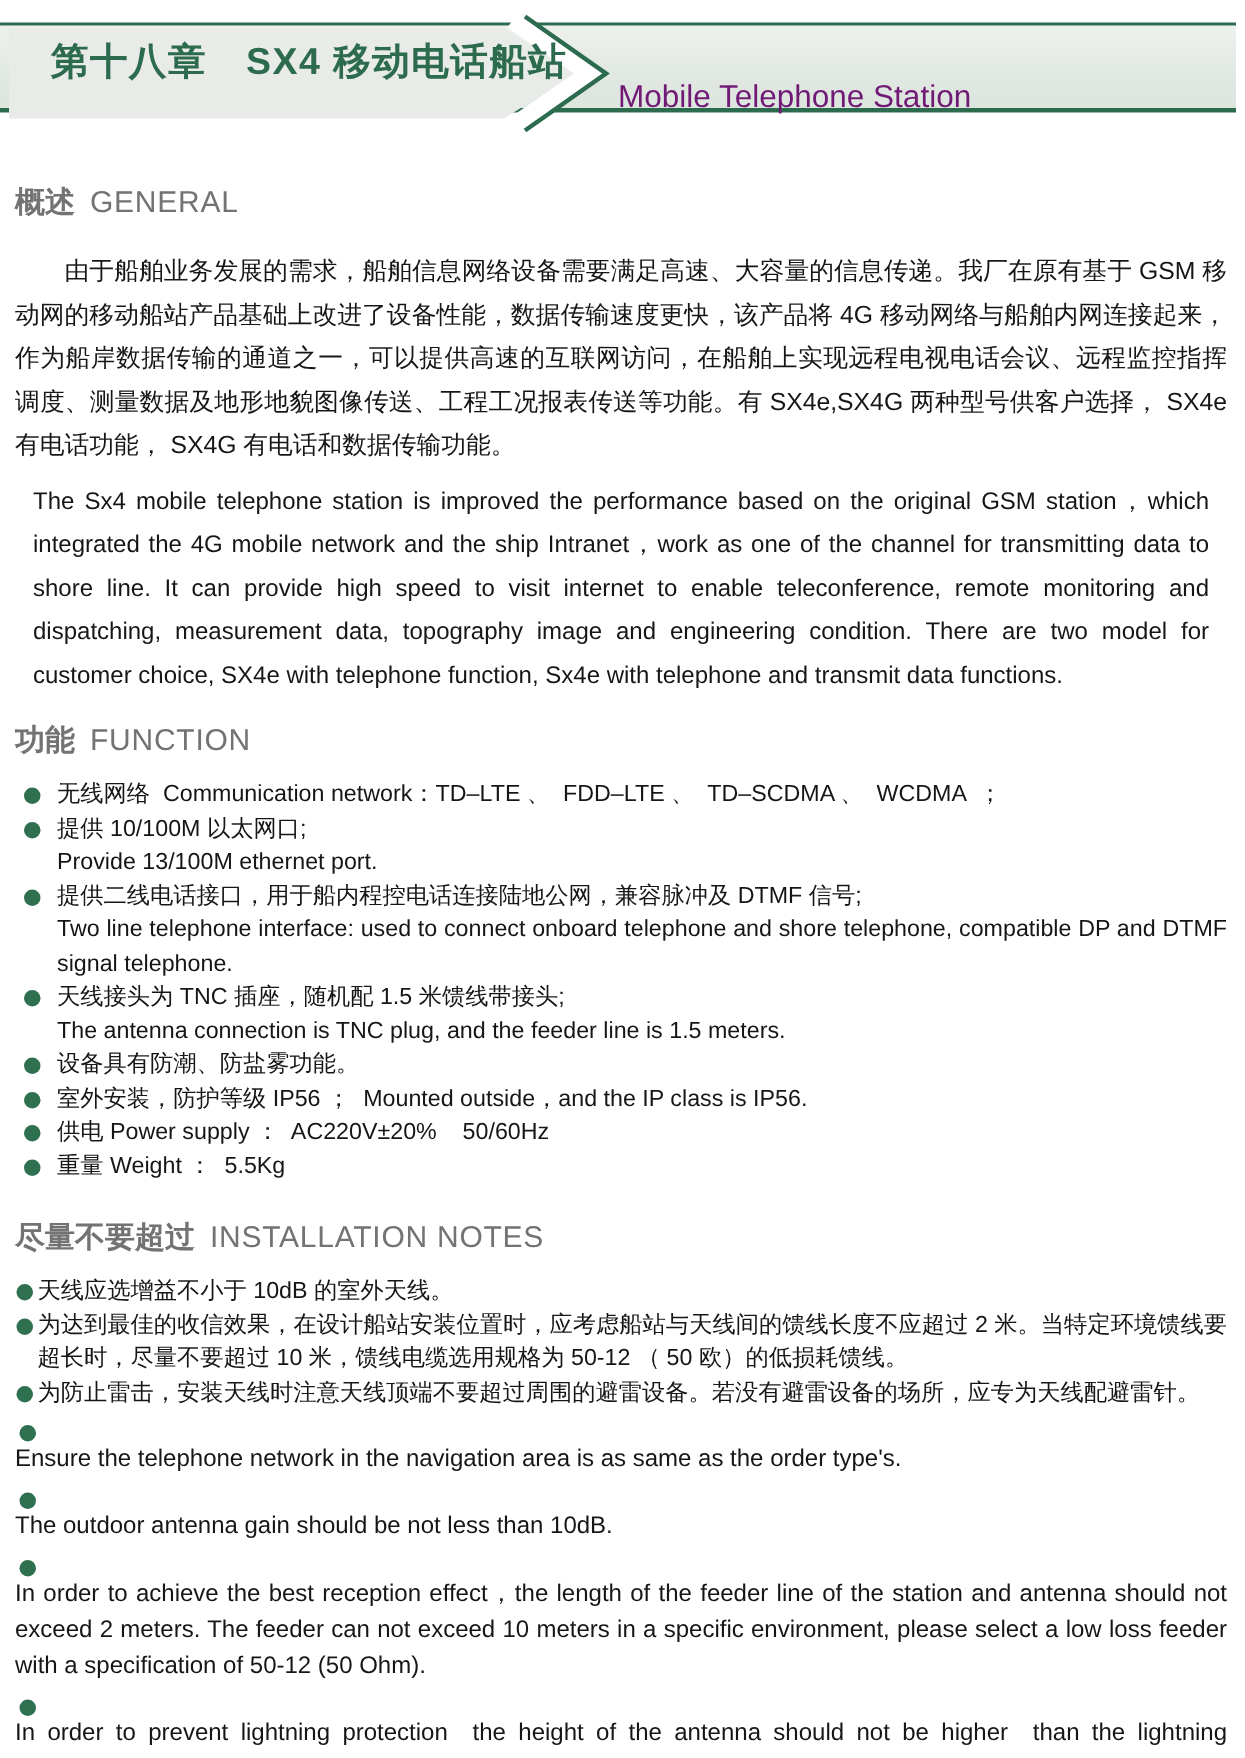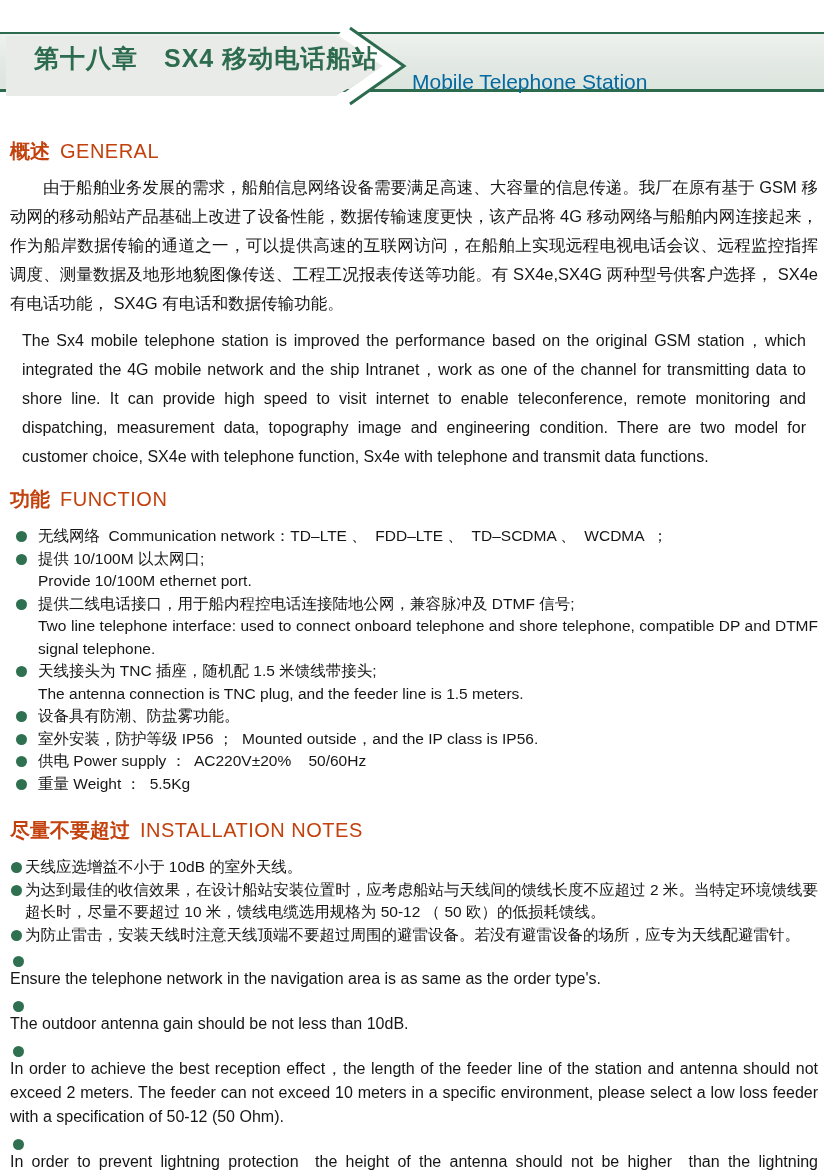--- a/index.html
+++ b/index.html
@@ -4,46 +4,46 @@
 <style>
   html,body{margin:0;padding:0;}
   body{
     width:830px;height:1172px;background:#ffffff;
     font-family:"Liberation Sans","DejaVu Sans",sans-serif;
     color:#161616;overflow:hidden;
   }
   .page{position:relative;width:830px;height:1172px;}
 
   
-  .header-wrap{position:relative;margin-top:32px;height:60px;}
+  .header-wrap{position:relative;margin-top:15px;height:60px;}
   .band{
     position:absolute;left:0;right:6px;top:0;height:55px;
     background:linear-gradient(180deg,#eef2ee 0%,#e2e8e3 55%,#dde5df 100%);
     border-top:2px solid #2c6b4e;border-bottom:3px solid #2c6b4e;
   }
   .chev-svg{position:absolute;left:6px;top:-4px;overflow:visible;}
   .zh-title{
     position:absolute;left:34px;top:26px;transform:translateY(-50%);
     font-size:25px;font-weight:bold;color:#2c6b4e;letter-spacing:1px;white-space:nowrap;
   }
   .en-title{
     position:absolute;left:412px;top:38px;
-    font-size:21px;color:#0369a1;white-space:nowrap;
+    font-size:21px;color:#701a75;white-space:nowrap;
   }
 
   
   main{padding:0 12px 0 10px;}
-  h2{margin:0;font-size:20px;color:#c2410c;font-weight:bold;}
+  h2{margin:0;font-size:20px;color:#737373;font-weight:bold;}
   h2 .he{margin-left:10px;font-weight:normal;letter-spacing:0.5px;}
   .sec-general h2{margin-top:46px;}
   .sec-function h2{margin-top:15px;}
   .sec-install h2{margin-top:22px;}
 
   .para{white-space:pre-wrap;text-align:justify;}
-  .para-zh{margin:8px 0 0;font-size:16.5px;line-height:29px;text-indent:2em;}
+  .para-zh{margin:19px 0 0;font-size:16.5px;line-height:29px;text-indent:2em;}
   .para-en{margin:8px 12px 0;font-size:16px;line-height:29px;}
 
   ul.blist{list-style:none;margin:12px 0 0;padding:0;}
   ul.blist li{display:flex;align-items:flex-start;}
   .dot{flex:none;width:11px;height:11px;border-radius:50%;background:#2e7050;}
   .lines{flex:1;min-width:0;}
   .lines div{white-space:pre-wrap;text-align:justify;}
   .lines div:empty{display:none;}
 
   
@@ -92,21 +92,21 @@
         <li>
           <span class="dot"></span>
           <span class="lines">
               <div>无线网络  Communication network：TD–LTE 、  FDD–LTE 、  TD–SCDMA 、  WCDMA  ；</div>
             </span>
         </li>
         <li>
           <span class="dot"></span>
           <span class="lines">
               <div>提供 10/100M 以太网口;</div>
-              <div>Provide 10/100M ethernet port.</div>
+              <div>Provide 13/100M ethernet port.</div>
             </span>
         </li>
         <li>
           <span class="dot"></span>
           <span class="lines">
               <div>提供二线电话接口，用于船内程控电话连接陆地公网，兼容脉冲及 DTMF 信号;</div>
               <div>Two line telephone interface: used to connect onboard telephone and shore telephone, compatible DP and DTMF signal telephone.</div>
             </span>
         </li>
         <li>

